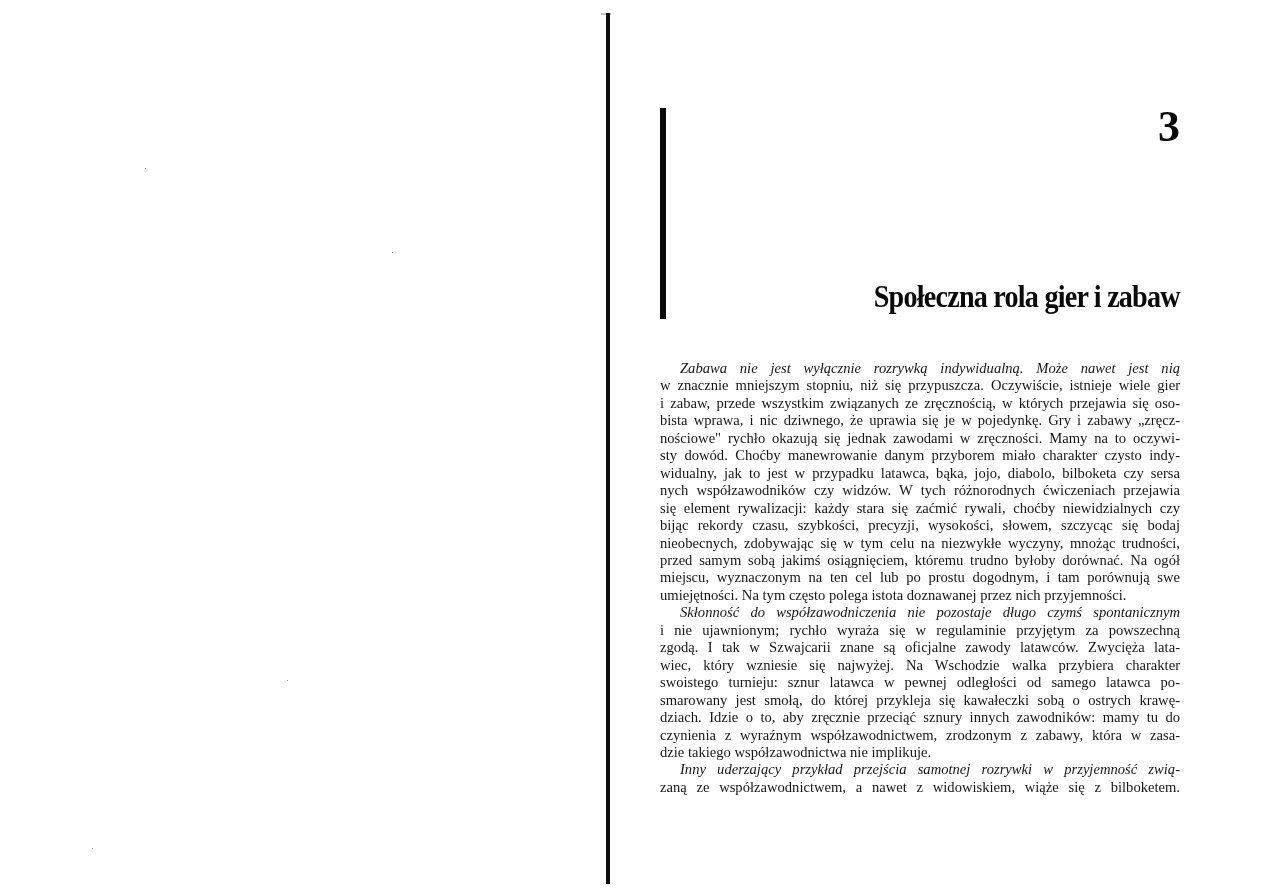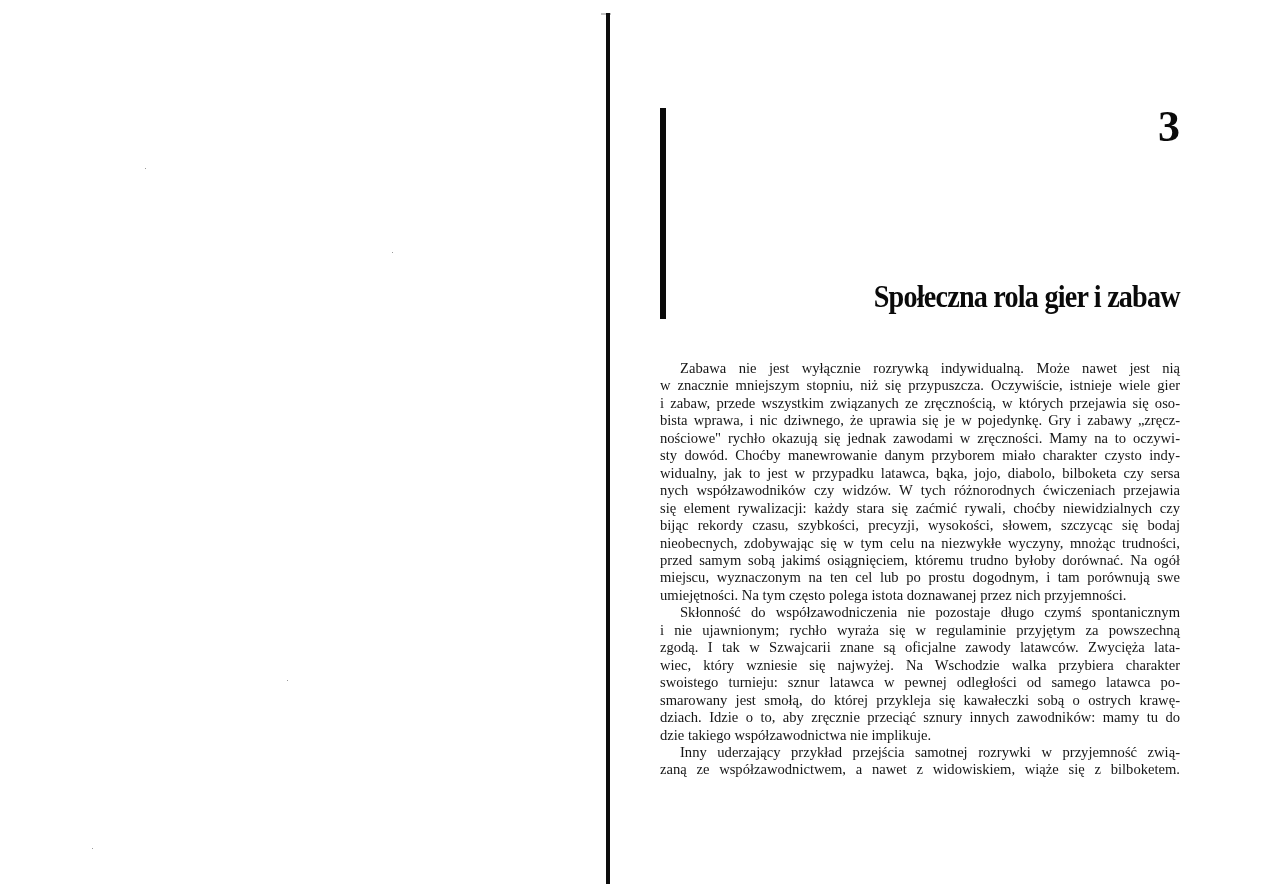--- a/index.html
+++ b/index.html
@@ -97,20 +97,21 @@
       text-align: justify;
       text-align-last: justify;
       white-space: nowrap;
       overflow: visible;
     }
     .line.last {
       text-align-last: left;
     }
     .line.indent {
       padding-left: 20px;
+      font-style: italic;
     }
   </style>
 </head>
 <body>
 
 <div class="left-page">
   <span class="speck" style="left:145px;top:168px;"></span>
   <span class="speck" style="left:392px;top:252px;"></span>
   <span class="speck" style="left:287px;top:680px;"></span>
   <span class="speck" style="left:92px;top:848px;"></span>
@@ -142,19 +143,20 @@
     <span class="line last">umiejętności. Na tym często polega istota doznawanej przez nich przyjemności.</span>
   </div>
   <div>
     <span class="line indent">Skłonność do współzawodniczenia nie pozostaje długo czymś spontanicznym</span>
     <span class="line">i nie ujawnionym; rychło wyraża się w regulaminie przyjętym za powszechną</span>
     <span class="line">zgodą. I tak w Szwajcarii znane są oficjalne zawody latawców. Zwycięża lata-</span>
     <span class="line">wiec, który wzniesie się najwyżej. Na Wschodzie walka przybiera charakter</span>
     <span class="line">swoistego turnieju: sznur latawca w pewnej odległości od samego latawca po-</span>
     <span class="line">smarowany jest smołą, do której przykleja się kawałeczki sobą o ostrych krawę-</span>
     <span class="line">dziach. Idzie o to, aby zręcznie przeciąć sznury innych zawodników: mamy tu do</span>
+    <span class="line">czynienia z wyraźnym współzawodnictwem, zrodzonym z zabawy, która w zasa-</span>
     <span class="line last">dzie takiego współzawodnictwa nie implikuje.</span>
   </div>
   <div>
     <span class="line indent">Inny uderzający przykład przejścia samotnej rozrywki w przyjemność zwią-</span>
     <span class="line">zaną ze współzawodnictwem, a nawet z widowiskiem, wiąże się z bilboketem.</span>
   </div>
 </div>
 
 </body></html>

